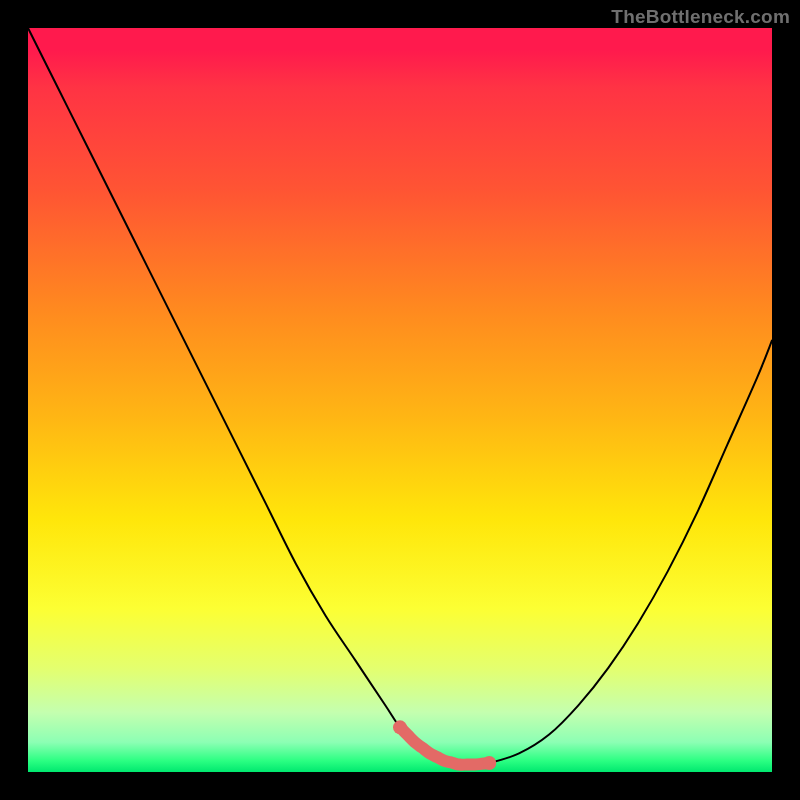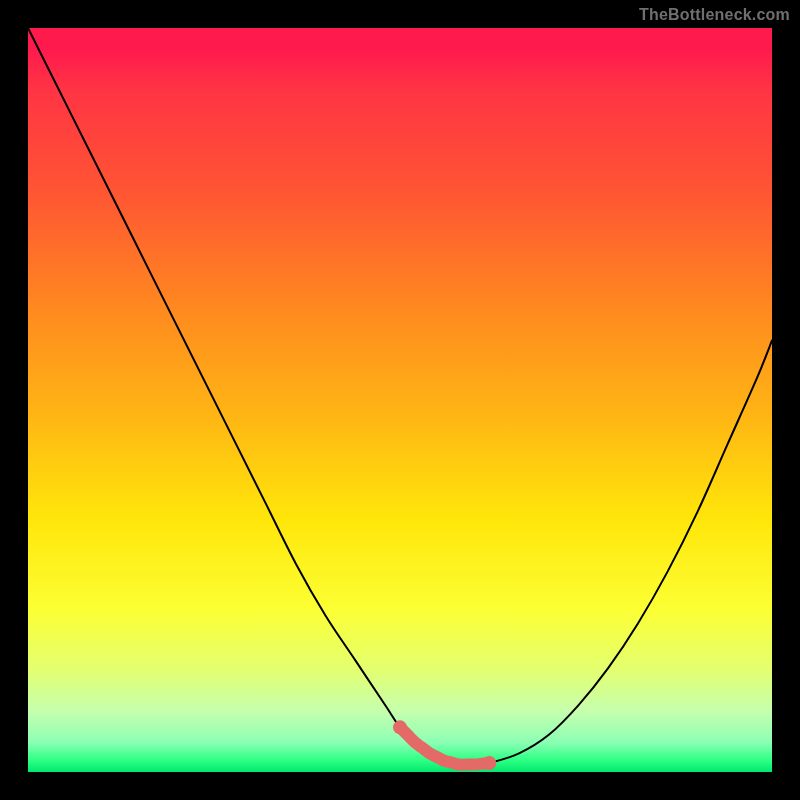--- a/index.html
+++ b/index.html
@@ -30,21 +30,21 @@
       #8cffb4 96%,
       #2bff82 98.5%,
       #00e86f 100%
     );
   }
   .watermark {
     position: absolute;
     top: 6px;
     right: 10px;
     font-family: Arial, Helvetica, sans-serif;
-    font-size: 16px;
+    font-size: 19px;
     font-weight: bold;
     color: #6f6f6f;
     letter-spacing: 0.2px;
   }
   svg.curve {
     position: absolute;
     left: 0; top: 0;
     width: 100%; height: 100%;
     overflow: visible;
   }

